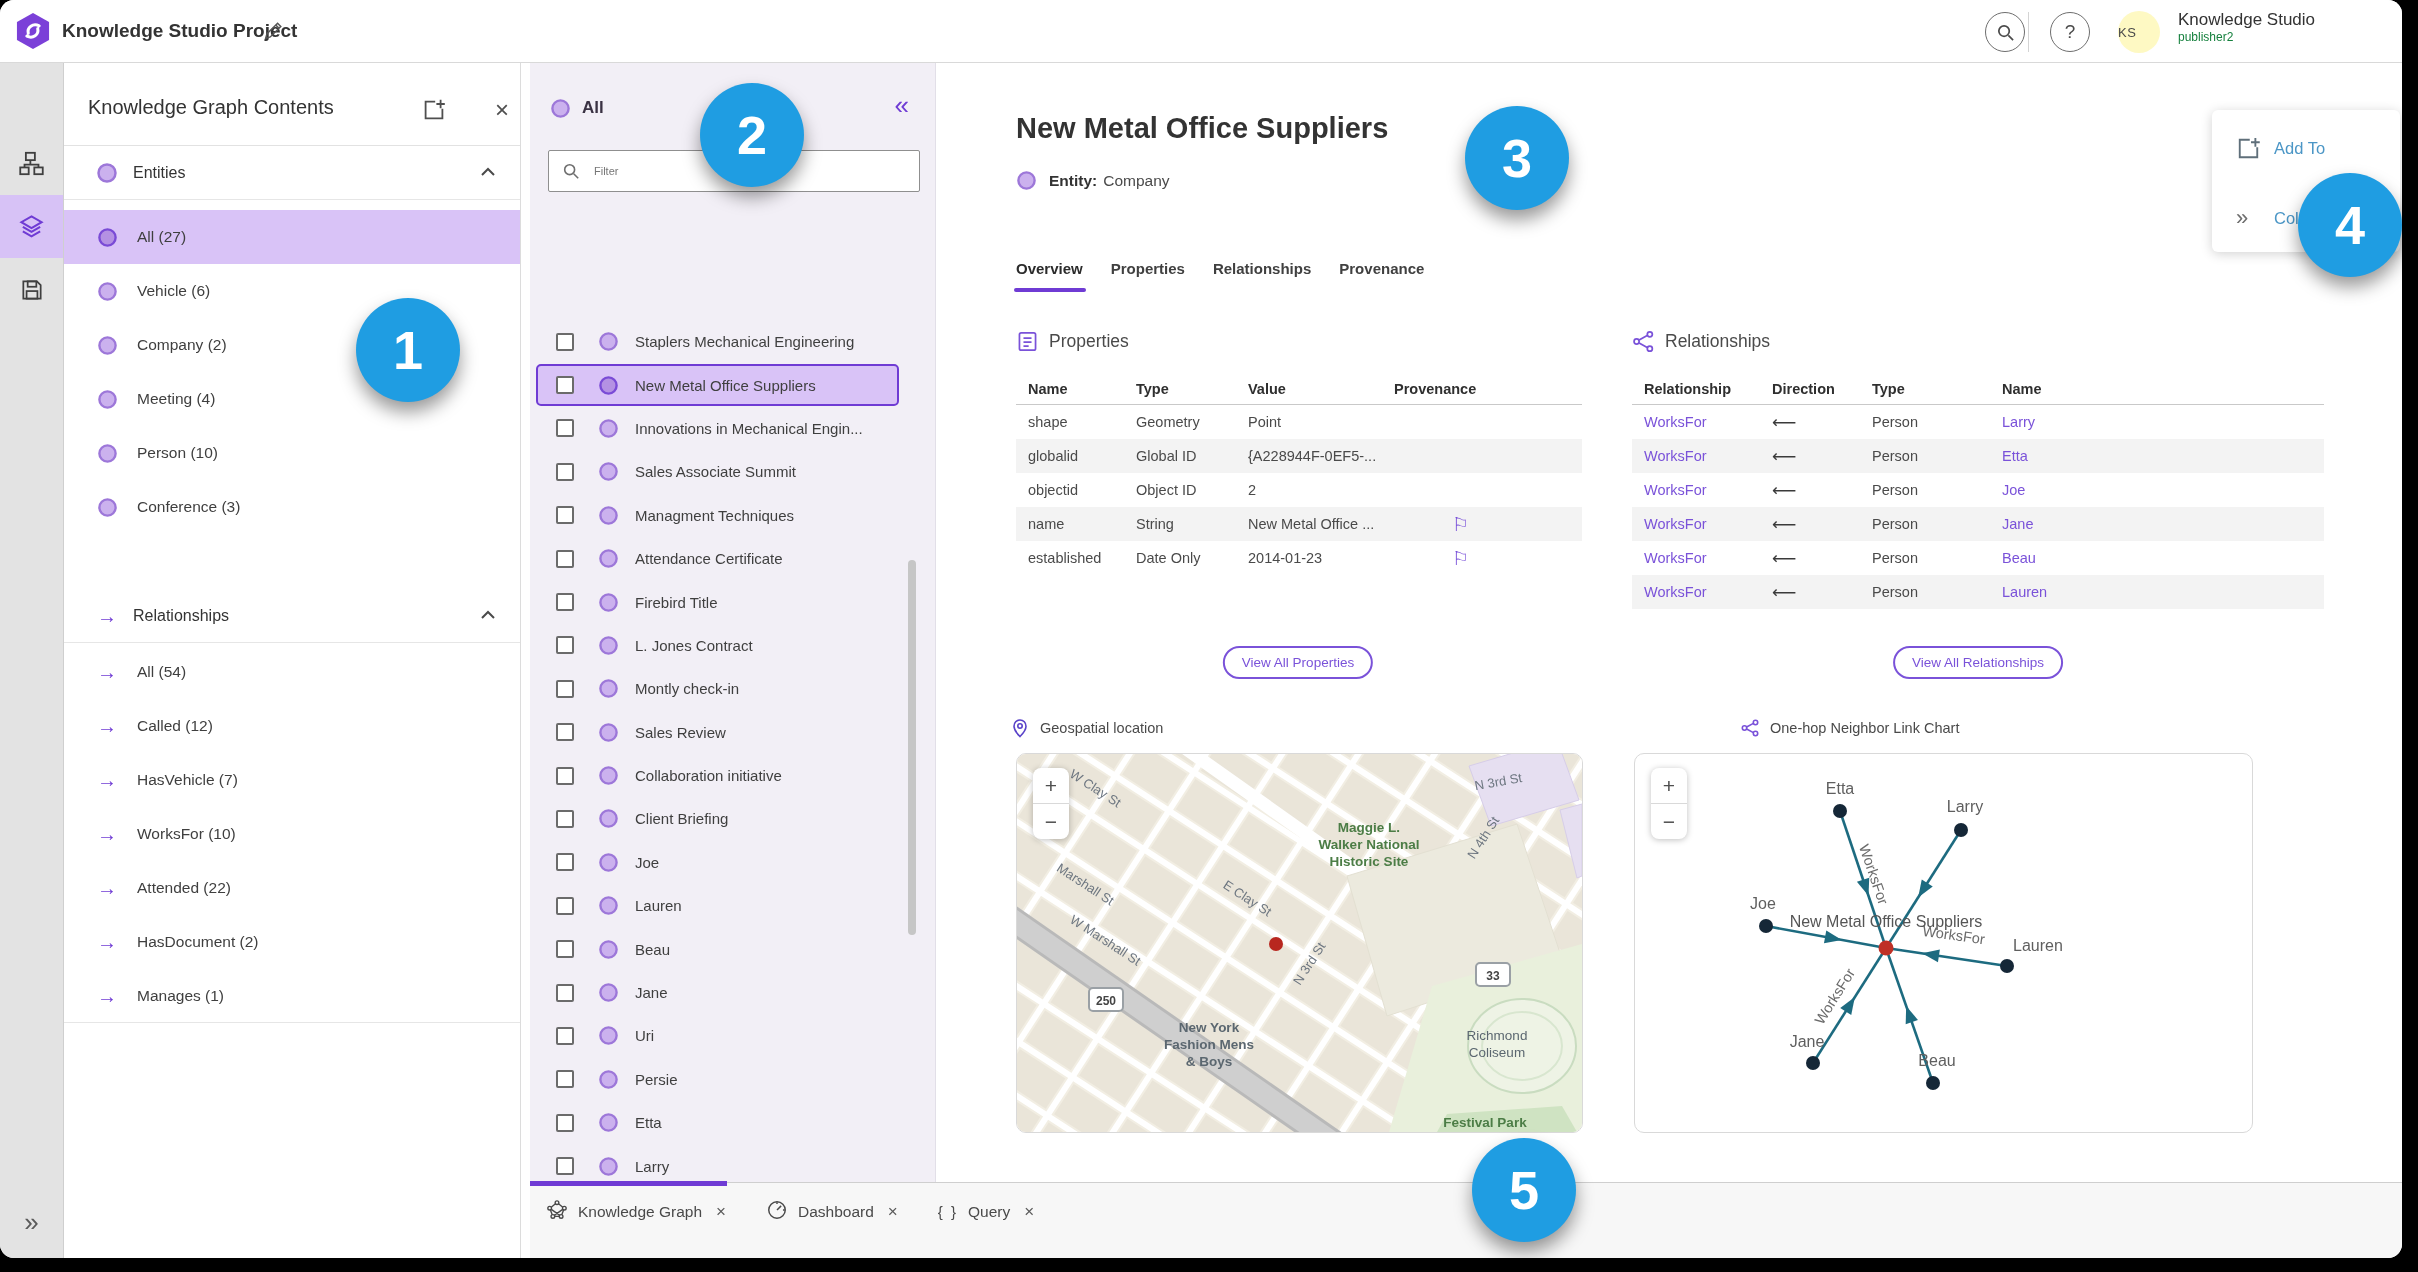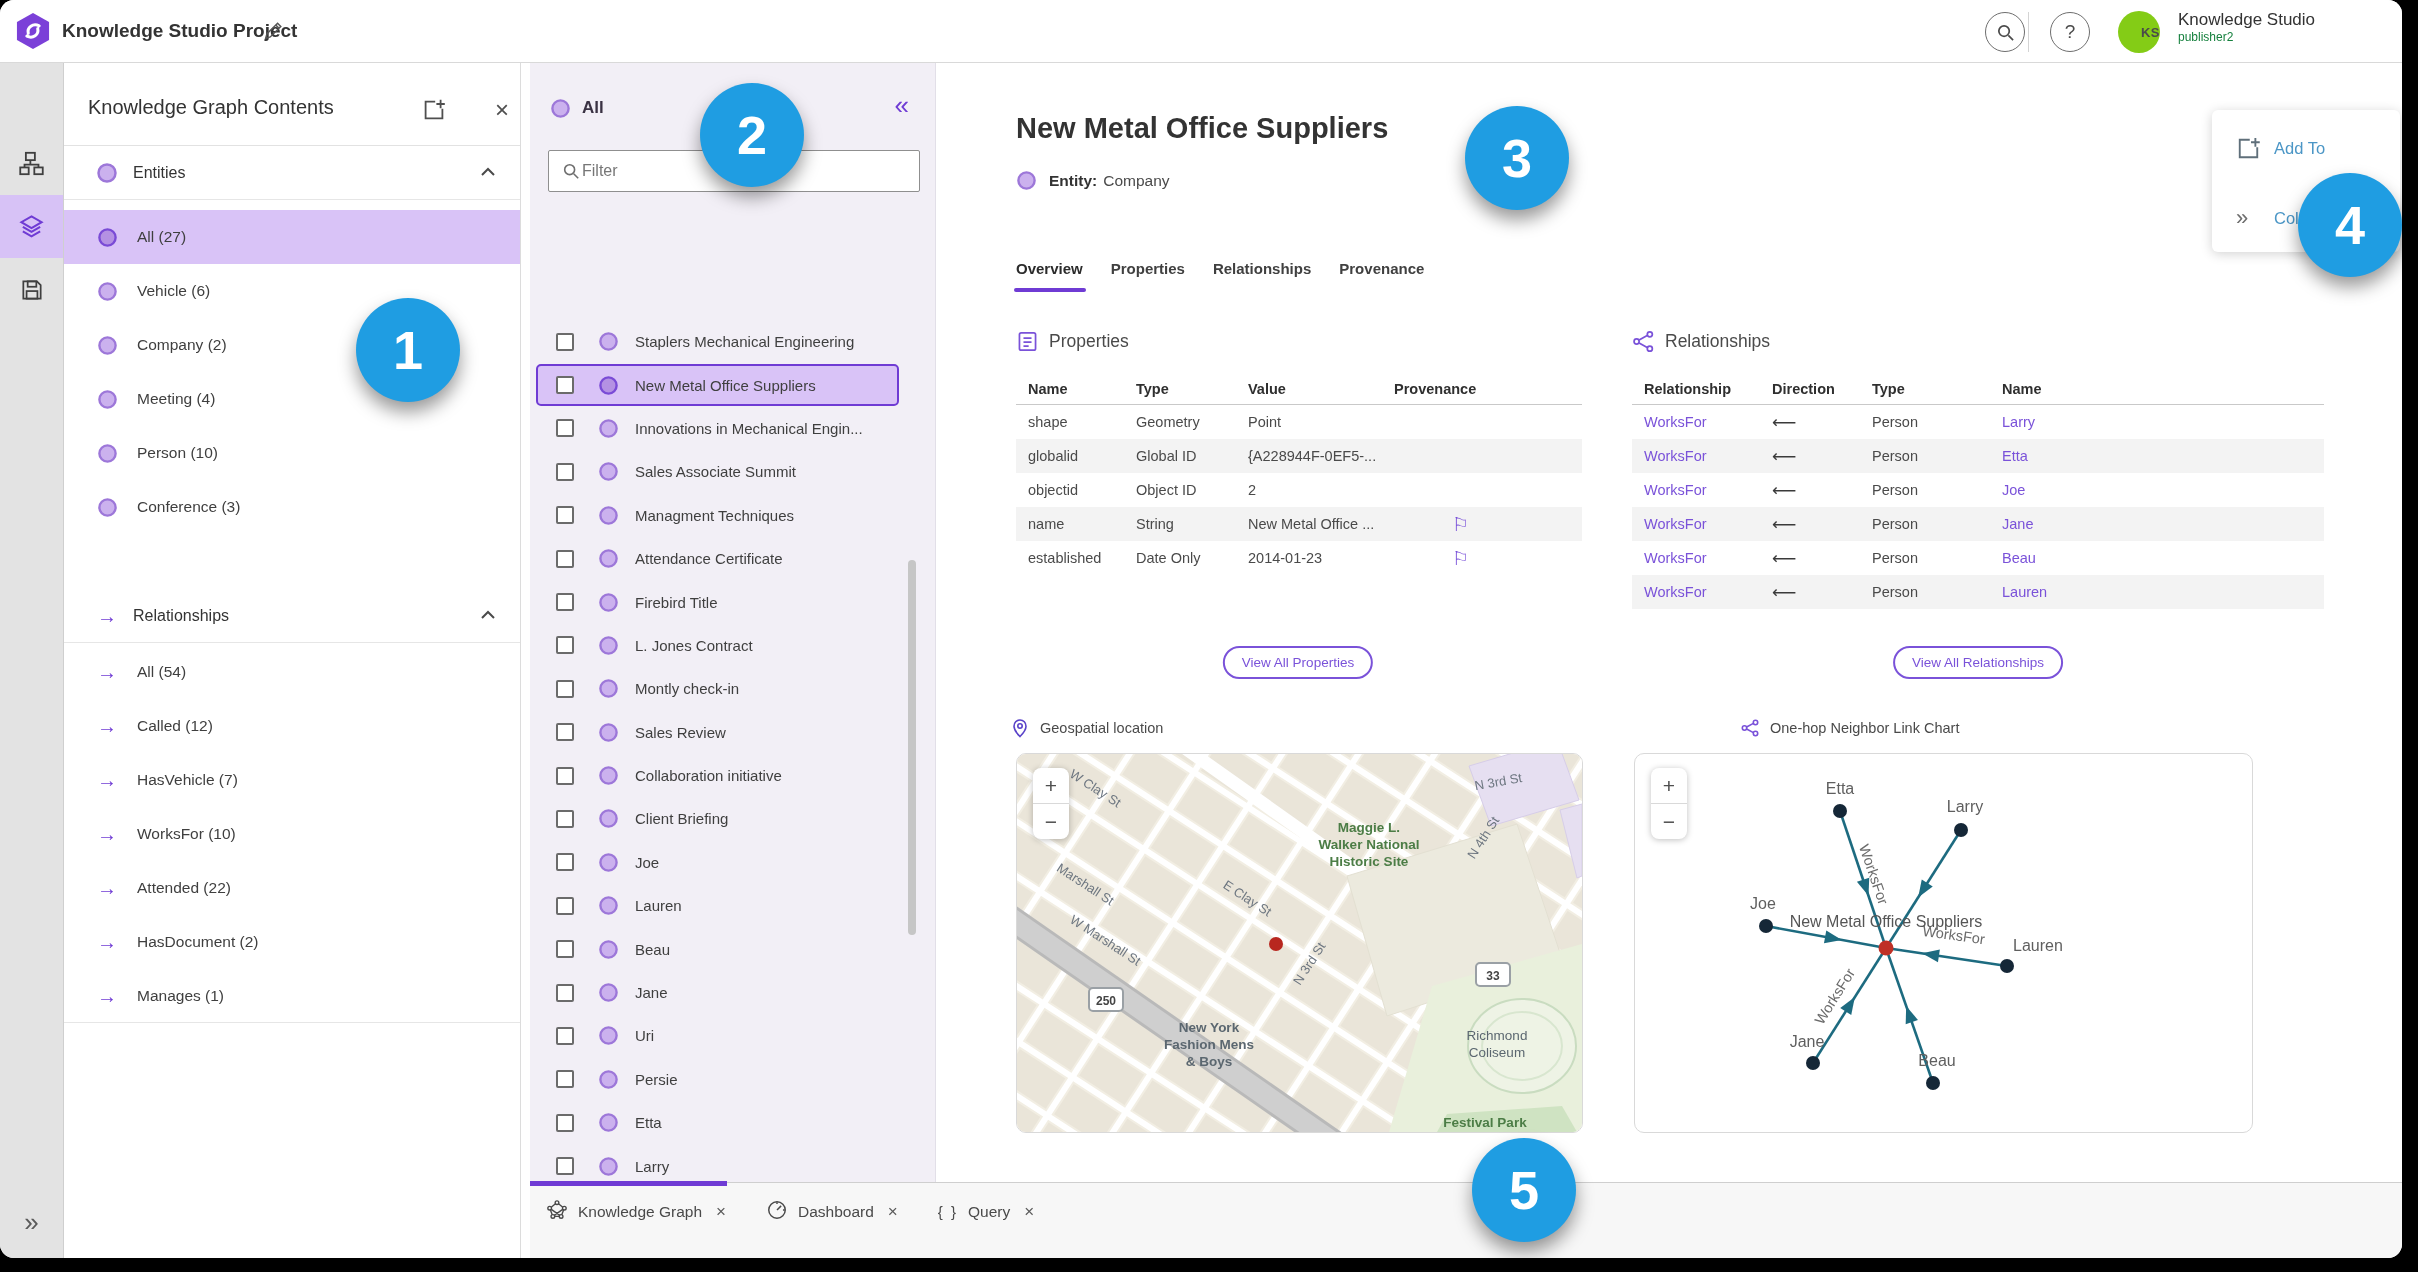--- a/index.html
+++ b/index.html
@@ -10,22 +10,22 @@
   .app{position:absolute;left:0;top:0;width:2402px;height:1258px;background:#fff;border-radius:14px;overflow:hidden;}
 
   
   .topbar{position:absolute;left:0;top:0;width:100%;height:62px;background:#fff;border-bottom:1px solid #d9d9d9;z-index:30;}
   .logo{position:absolute;left:16px;top:11px;width:34px;height:40px;}
   .app-title{position:absolute;left:62px;top:20px;font-size:19px;font-weight:600;color:#333;}
   .edit-icon{position:absolute;left:262px;top:20px;width:22px;height:22px;color:#555;}
   .circle-btn{position:absolute;top:12px;width:40px;height:40px;border-radius:50%;border:1px solid #6e6e6e;background:#fff;
     display:flex;align-items:center;justify-content:center;color:#4a4a4a;box-sizing:border-box;}
   .tb-divider{position:absolute;left:2028px;top:12px;width:1px;height:40px;background:#d4d4d4;}
-  .avatar{position:absolute;left:2118px;top:11px;width:42px;height:42px;border-radius:50%;background:#84cc16;
-    display:flex;align-items:center;justify-content:flex-end;font-size:13px;font-weight:700;color:#4a4a4a;letter-spacing:.5px;}
+  .avatar{position:absolute;left:2118px;top:11px;width:42px;height:42px;border-radius:50%;background:#fef9c3;
+    display:flex;align-items:center;justify-content:flex-start;font-size:13px;font-weight:400;color:#4a4a4a;letter-spacing:.5px;}
   .user-block{position:absolute;left:2178px;top:10px;line-height:1.2;}
   .user-name{font-size:17px;color:#333;}
   .user-role{font-size:12px;color:#15803d;}
 
   
   .rail{position:absolute;left:0;top:62px;bottom:0;width:63px;background:#e3e3e3;border-right:1px solid #cfcfcf;z-index:20;}
   .rail-item{position:absolute;left:0;width:63px;height:63px;display:flex;align-items:center;justify-content:center;color:#3f3f3f;}
   .rail-item.selected{background:#d7c2f6;color:#6f3bd4;}
   .rail-expand{position:absolute;left:0;bottom:20px;width:63px;text-align:center;font-size:26px;color:#5a5a5a;}
 
@@ -46,21 +46,21 @@
   .rel-arrow{color:#6f3bd4;font-size:20px;line-height:1;}
   .list-end{position:absolute;left:0;width:100%;height:1px;background:#e6e6e6;}
 
   
   .mid-panel{position:absolute;left:530px;top:62px;width:405px;bottom:75px;background:#f2eff6;border-right:1px solid #e2dfe8;z-index:10;}
   .mid-head-circ{position:absolute;left:20px;top:36px;}
   .mid-head-label{position:absolute;left:52px;top:36px;font-size:17px;font-weight:600;color:#3a3243;}
   .mid-collapse{position:absolute;right:26px;top:28px;font-size:26px;color:#6f3bd4;}
   .filter-box{position:absolute;left:18px;top:88px;width:372px;height:42px;background:#fff;border:1px solid #8f8f8f;border-radius:2px;box-sizing:border-box;display:flex;align-items:center;}
   .filter-box svg{margin-left:13px;color:#6e6e6e;}
-  .filter-input{border:none;outline:none;background:transparent;font-size:16px;color:#333;width:300px;font-family:inherit;}
+  .filter-input{border:none;outline:none;background:transparent;margin-left:12px;font-size:11px;color:#333;width:300px;font-family:inherit;}
   .filter-input::placeholder{color:#767676;}
   .selall-row{position:absolute;left:0;top:210px;width:100%;height:44px;}
   .checkbox{width:18px;height:18px;border:2px solid #6b6b6b;border-radius:2px;background:#fff;box-sizing:border-box;}
   .selall-row .checkbox{position:absolute;left:26px;top:12px;}
   .selall-label{position:absolute;left:70px;top:13px;font-size:15.5px;color:#333;}
   .selall-add{position:absolute;right:24px;top:10px;width:24px;height:24px;color:#5f5f5f;}
   .mid-list{position:absolute;left:0;top:258px;width:100%;}
   .mid-row{height:43.4px;display:flex;align-items:center;position:relative;}
   .mid-row .checkbox{margin-left:26px;width:18px;height:18px;flex:none;}
   .mid-row .row-circ{margin-left:24px;flex:none;display:flex;}

